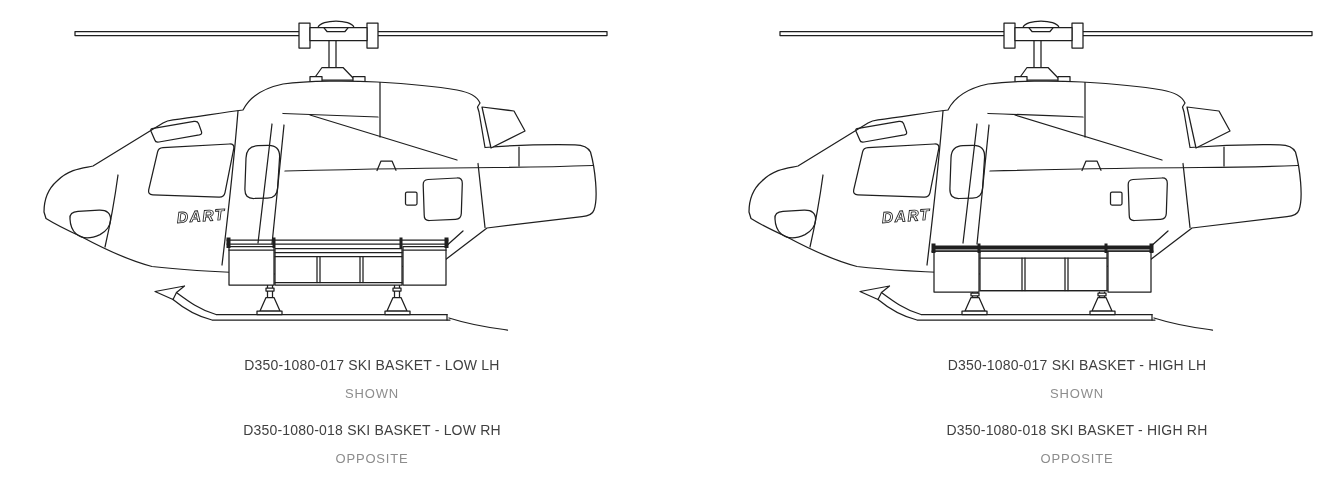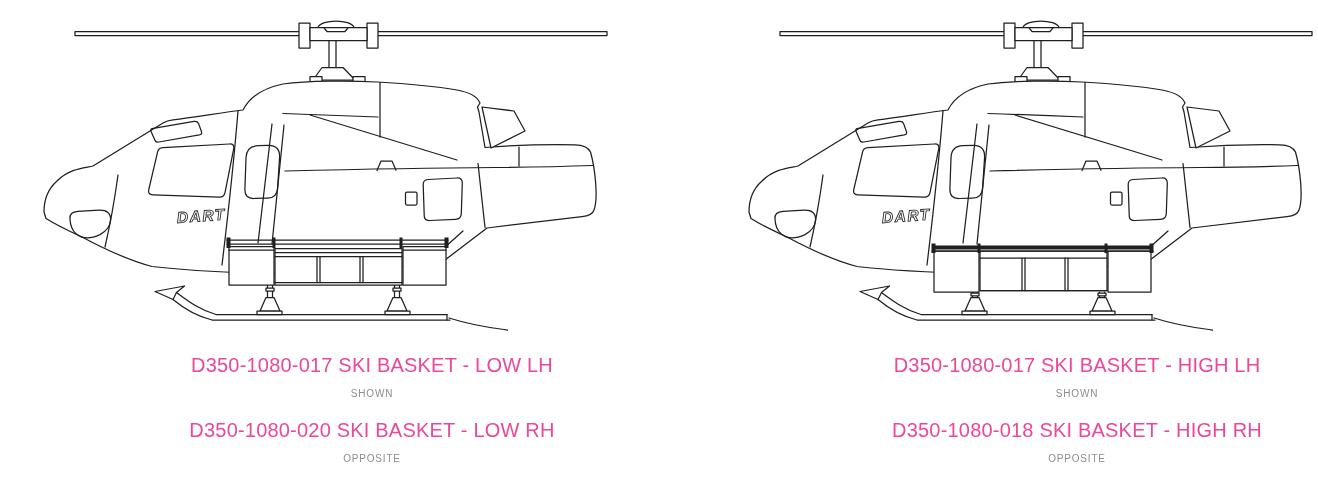--- a/index.html
+++ b/index.html
@@ -3,22 +3,22 @@
 <meta charset="utf-8">
 <style>
   html,body{margin:0;padding:0;background:#ffffff;}
   #page{position:relative;width:1318px;height:482px;background:#ffffff;overflow:hidden;
         font-family:"Liberation Sans",sans-serif;}
   .panel{position:absolute;top:0;width:620px;height:482px;}
   #panel-low{left:30px;}
   #panel-high{left:735px;}
   .drawing{position:absolute;top:0;left:0;}
   .captions{position:absolute;top:357px;left:0;width:620px;text-align:center;padding-left:32px;box-sizing:content-box;}
-  .cap-main{font-size:20px;line-height:17px;color:#ec4899;letter-spacing:0.2px;margin:0 0 12px 0;white-space:nowrap;}
-  .cap-sub{font-size:10px;line-height:15px;color:#8d8d8d;letter-spacing:0.8px;margin:0 0 21px 0;white-space:nowrap;}
+  .cap-main{font-size:14px;line-height:17px;color:#404040;letter-spacing:0.2px;margin:0 0 12px 0;white-space:nowrap;}
+  .cap-sub{font-size:13px;line-height:15px;color:#8d8d8d;letter-spacing:0.8px;margin:0 0 21px 0;white-space:nowrap;}
   .cap-sub.last{margin:4px;}
   svg{display:block;}
   .ln{fill:none;stroke:#1f1f1f;stroke-width:1.25;stroke-linecap:round;stroke-linejoin:round;}
   .wh{fill:#ffffff;stroke:#1f1f1f;stroke-width:1.25;stroke-linejoin:round;}
   .bk{fill:#1f1f1f;stroke:none;}
 </style>
 </head>
 <body>
 
 <div id="page">
@@ -160,21 +160,21 @@
   </svg>
 
   <div class="panel" id="panel-low">
     <svg class="drawing" width="620" height="340" viewBox="0 0 620 340">
       <use href="#heli"></use>
       <use href="#basket-low"></use>
     </svg>
     <div class="captions">
       <p class="cap-main">D350-1080-017 SKI BASKET - LOW LH</p>
       <p class="cap-sub">SHOWN</p>
-      <p class="cap-main">D350-1080-020 SKI BASKET - LOW RH</p>
+      <p class="cap-main">D350-1080-018 SKI BASKET - LOW RH</p>
       <p class="cap-sub last">OPPOSITE</p>
     </div>
   </div>
 
   <div class="panel" id="panel-high">
     <svg class="drawing" width="620" height="340" viewBox="0 0 620 340">
       <use href="#heli"></use>
       <use href="#basket-high"></use>
     </svg>
     <div class="captions">

